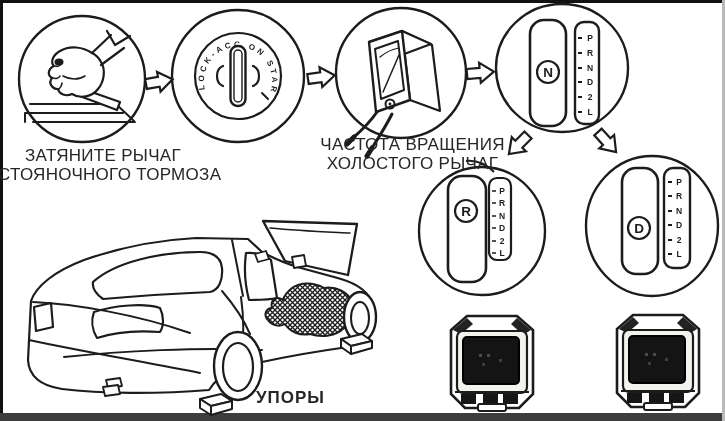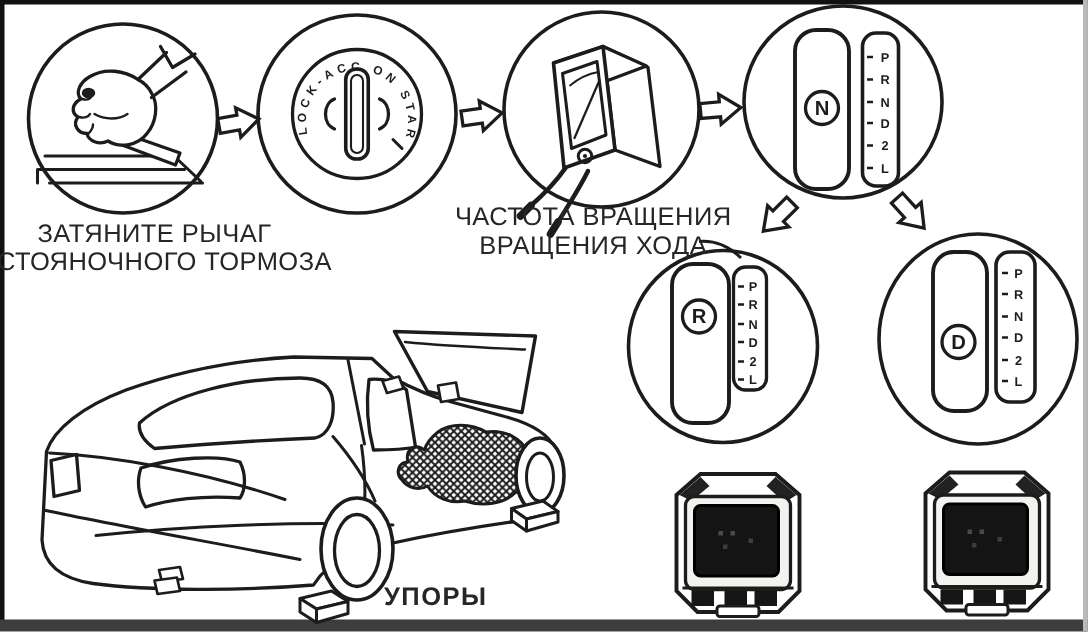--- a/index.html
+++ b/index.html
@@ -192,18 +192,18 @@
   </g>
 
   <use href="#scanDisplay" x="451" y="316"></use>
   <use href="#scanDisplay" x="617" y="315"></use>
 </svg>
 
   <div class="lbl" style="left:-2px;top:146px;width:210px;">
     <div>ЗАТЯНИТЕ РЫЧАГ</div>
     <div>СТОЯНОЧНОГО ТОРМОЗА</div>
   </div>
-  <div class="lbl" style="left:298px;top:135px;width:195px;text-align:center;">
+  <div class="lbl" style="left:315px;top:135px;width:195px;text-align:center;">
     <div>ЧАСТОТА ВРАЩЕНИЯ</div>
-    <div>ВРАЩЕНИЯ ХОДА</div>
+    <div>ХОЛОСТОГО РЫЧАГ</div>
   </div>
   <div class="lbl" style="left:256px;top:388px;letter-spacing:1px;font-weight:bold;">УПОРЫ</div>
 </div>
 
 </body></html>

